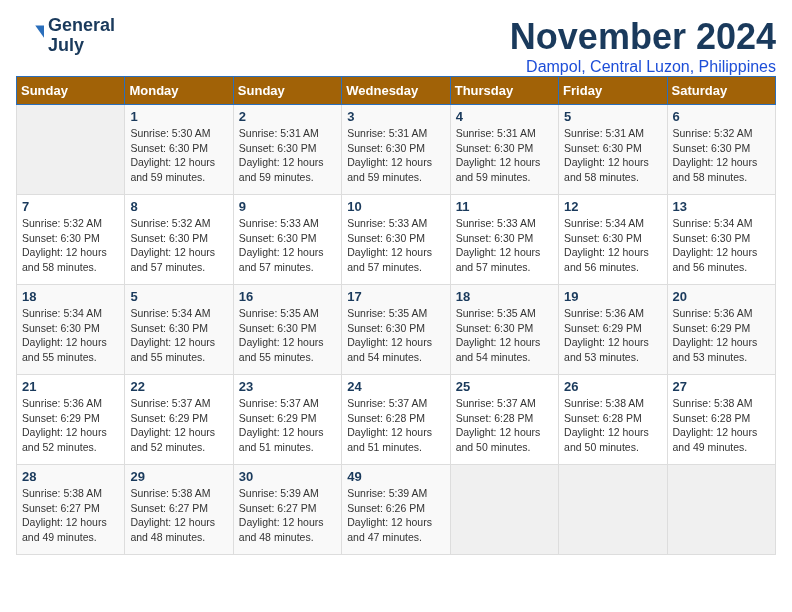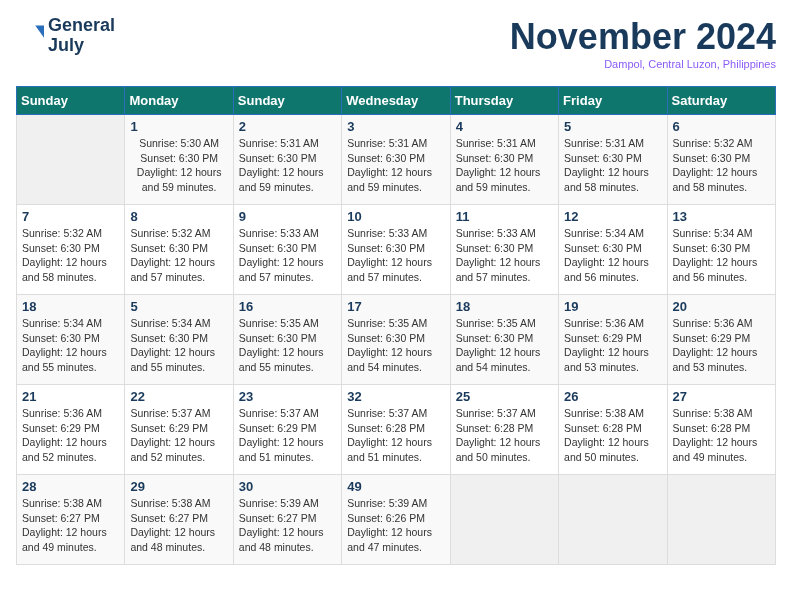--- a/index.html
+++ b/index.html
@@ -7,21 +7,21 @@
       font-family: Arial, sans-serif;
       background: #fff;
       width: 792px;
       min-height: 612px;
       padding: 16px;
     }
     .header {
       display: flex;
       justify-content: space-between;
       align-items: flex-start;
-      margin-bottom: 16px;
+      margin-bottom: 0;
     }
     .logo {
       display: flex;
       align-items: center;
       gap: 4px;
     }
     .logo-text {
       font-size: 18px;
       font-weight: bold;
       color: #1a3a5c;
@@ -36,30 +36,30 @@
     }
     .title-block {
       text-align: right;
     }
     .month-year {
       font-size: 36px;
       font-weight: bold;
       color: #1a3a5c;
     }
     .location {
-      font-size: 11px;
-      color: #8b5cf6;
+      font-size: 16px;
+      color: #1d4ed8;
     }
     table {
       width: 100%;
       border-collapse: collapse;
       font-size: 11px;
     }
     thead tr {
-      background: #0f766e;
+      background: #a16207;
       color: #fff;
     }
     thead th {
       padding: 6px 4px;
       text-align: left;
       font-size: 13px;
       font-weight: bold;
       border: 1px solid #2a6ebb;
     }
     tbody tr {
@@ -124,21 +124,21 @@
         <th>Thursday</th>
         <th>Friday</th>
         <th>Saturday</th>
       </tr>
   </thead>
   <tbody id="calendar-body">
   <tr>
         <td class="empty-cell"></td>
         <td>
           <span class="day-num">1</span>
-          <div class="day-info" style="white-space: pre-line; text-align: center;">Sunrise: 5:30 AM
+          <div class="day-info" style="white-space: pre-line;">Sunrise: 5:30 AM
 Sunset: 6:30 PM
 Daylight: 12 hours
 and 59 minutes.</div>
         </td>
         <td>
           <span class="day-num">2</span>
           <div class="day-info" style="white-space: pre-line;">Sunrise: 5:31 AM
 Sunset: 6:30 PM
 Daylight: 12 hours
 and 59 minutes.</div>
@@ -290,21 +290,21 @@
 and 52 minutes.</div>
         </td>
         <td>
           <span class="day-num">23</span>
           <div class="day-info" style="white-space: pre-line;">Sunrise: 5:37 AM
 Sunset: 6:29 PM
 Daylight: 12 hours
 and 51 minutes.</div>
         </td>
         <td>
-          <span class="day-num">32</span>
+          <span class="day-num">24</span>
           <div class="day-info" style="white-space: pre-line;">Sunrise: 5:37 AM
 Sunset: 6:28 PM
 Daylight: 12 hours
 and 51 minutes.</div>
         </td>
         <td>
           <span class="day-num">25</span>
           <div class="day-info" style="white-space: pre-line;">Sunrise: 5:37 AM
 Sunset: 6:28 PM
 Daylight: 12 hours

